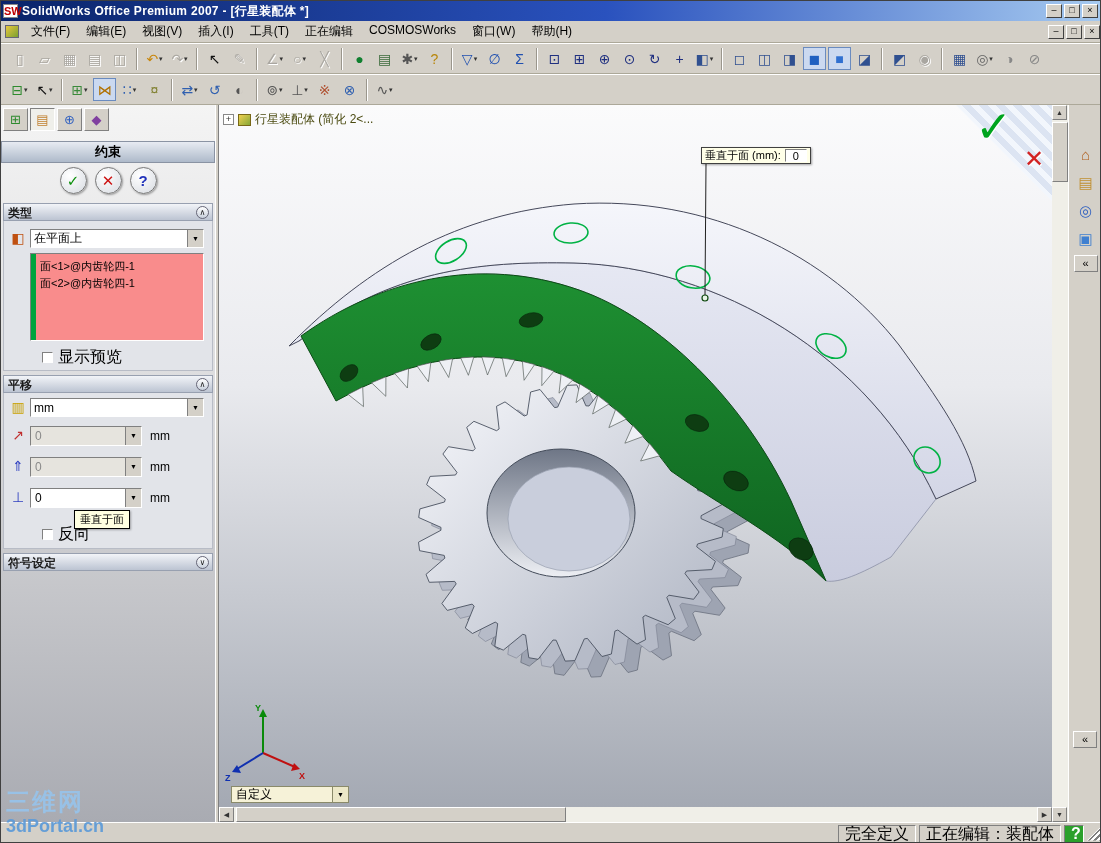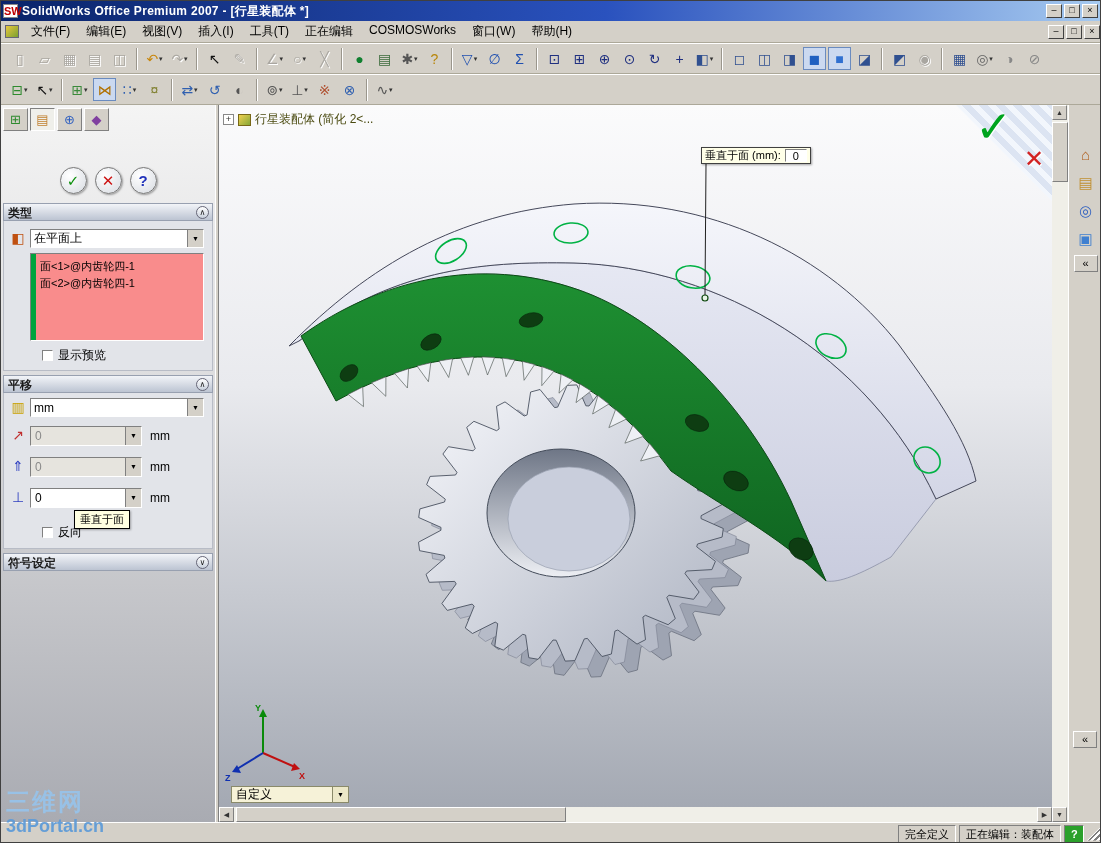--- a/index.html
+++ b/index.html
@@ -65,21 +65,21 @@
   .w-select{position:absolute;left:26px;width:174px;height:19px;background:#fff;
     border:1px solid;border-color:#808080 #fff #fff #808080;font-size:12px;display:flex;align-items:center;}
   .w-select .val{flex:1;padding-left:3px;white-space:nowrap;overflow:hidden;}
   .arrow-btn{width:16px;height:100%;background:#D4D0C8;border-left:1px solid #808080;
     font-size:7px;text-align:center;line-height:17px;}
   .listbox{position:absolute;left:26px;width:174px;height:88px;background:#F98C8C;
     border:1px solid;border-color:#808080 #fff #fff #808080;display:flex;}
   .sel-bar{width:5px;background:#00A33E;}
   .sel-items{flex:1;padding:4px 0;}
   .sel-item{font-size:11px;color:#000;padding:1px 4px;white-space:nowrap;}
-  .chkrow{position:absolute;display:flex;align-items:center;gap:5px;font-size:12px;}
+  .chkrow{position:absolute;display:flex;align-items:center;gap:5px;font-size:16px;}
   .chkbox{width:11px;height:11px;background:#fff;border:1px solid;border-color:#808080 #fff #fff #808080;}
   .spin{position:absolute;left:26px;width:112px;height:20px;background:#fff;
     border:1px solid;border-color:#808080 #fff #fff #808080;display:flex;align-items:center;font-size:12px;}
   .spin .val{flex:1;padding-left:4px;}
   .spin.disabled{background:#E6E4DE;} .spin.disabled .val{color:#8a8a8a;}
   .unit-lbl{position:absolute;left:146px;font-size:12px;line-height:20px;}
   .tooltip{position:absolute;background:#FFFFE1;border:1px solid #000;font-size:11px;padding:1px 5px;z-index:5;box-shadow:1px 1px 2px rgba(0,0,0,.3);}
 
   
   .viewport{position:absolute;left:218px;top:104px;width:833px;height:702px;
@@ -111,21 +111,21 @@
   .vs-up{position:absolute;top:0;} .vs-dn{position:absolute;bottom:0;}
   .taskstrip{position:absolute;left:1067px;top:104px;width:34px;height:717px;background:#D4D0C8;border-left:1px solid #fff;}
   .tp-btn{width:26px;height:25px;margin:3px auto;display:flex;align-items:center;justify-content:center;
     font-size:15px;background:#D4D0C8;border:1px solid transparent;}
   .tp-collapse{width:24px;height:17px;margin:4px auto;background:#D4D0C8;border:1px solid;border-color:#fff #808080 #808080 #fff;
     font-size:11px;text-align:center;line-height:14px;}
   .tp-collapse.bottom{position:absolute;bottom:70px;left:4px;}
 
   
   .statusbar{position:absolute;left:0;top:821px;width:1101px;height:22px;background:#D4D0C8;border-top:1px solid #fff;
-    font-size:11px;display:flex;align-items:center;}
+    font-size:16px;display:flex;align-items:center;}
   .sb-fill{flex:1;height:18px;margin-left:2px;}
   .sb-box{height:18px;border:1px solid;border-color:#808080 #fff #fff #808080;padding:0 6px;line-height:16px;
     margin-right:3px;white-space:nowrap;}
   .sb-help{width:20px;text-align:center;background:#2BA02B;color:#fff;font-weight:bold;}
   .grip{width:14px;height:14px;margin-right:1px;background:repeating-linear-gradient(135deg,#fff 0 2px,#808080 2px 4px);
     clip-path:polygon(100% 0,100% 100%,0 100%);}
 
   .watermark1{position:absolute;left:5px;top:785px;font-size:24px;font-weight:bold;color:rgba(150,195,235,.9);z-index:50;letter-spacing:2px;}
   .watermark2{position:absolute;left:5px;top:815px;font-size:18px;font-weight:bold;color:rgba(95,155,215,.95);z-index:50;}
 
@@ -365,20 +365,21 @@
           <span style="color: rgb(192, 128, 48);">▤</span>
         </div>
         <div class="pm-tab">
           <span style="color: rgb(48, 96, 192);">⊕</span>
         </div>
         <div class="pm-tab">
           <span style="color: rgb(128, 64, 160);">◆</span>
         </div>
       </div>
 
+    <div class="pm-header">约束</div>
 
     <div class="pm-actions">
       <div class="pm-circle">
           <span class="ok-g">✓</span>
         </div>
       <div class="pm-circle">
           <span class="cancel-g">✕</span>
         </div>
       <div class="pm-circle">
           <span class="help-g">?</span>

